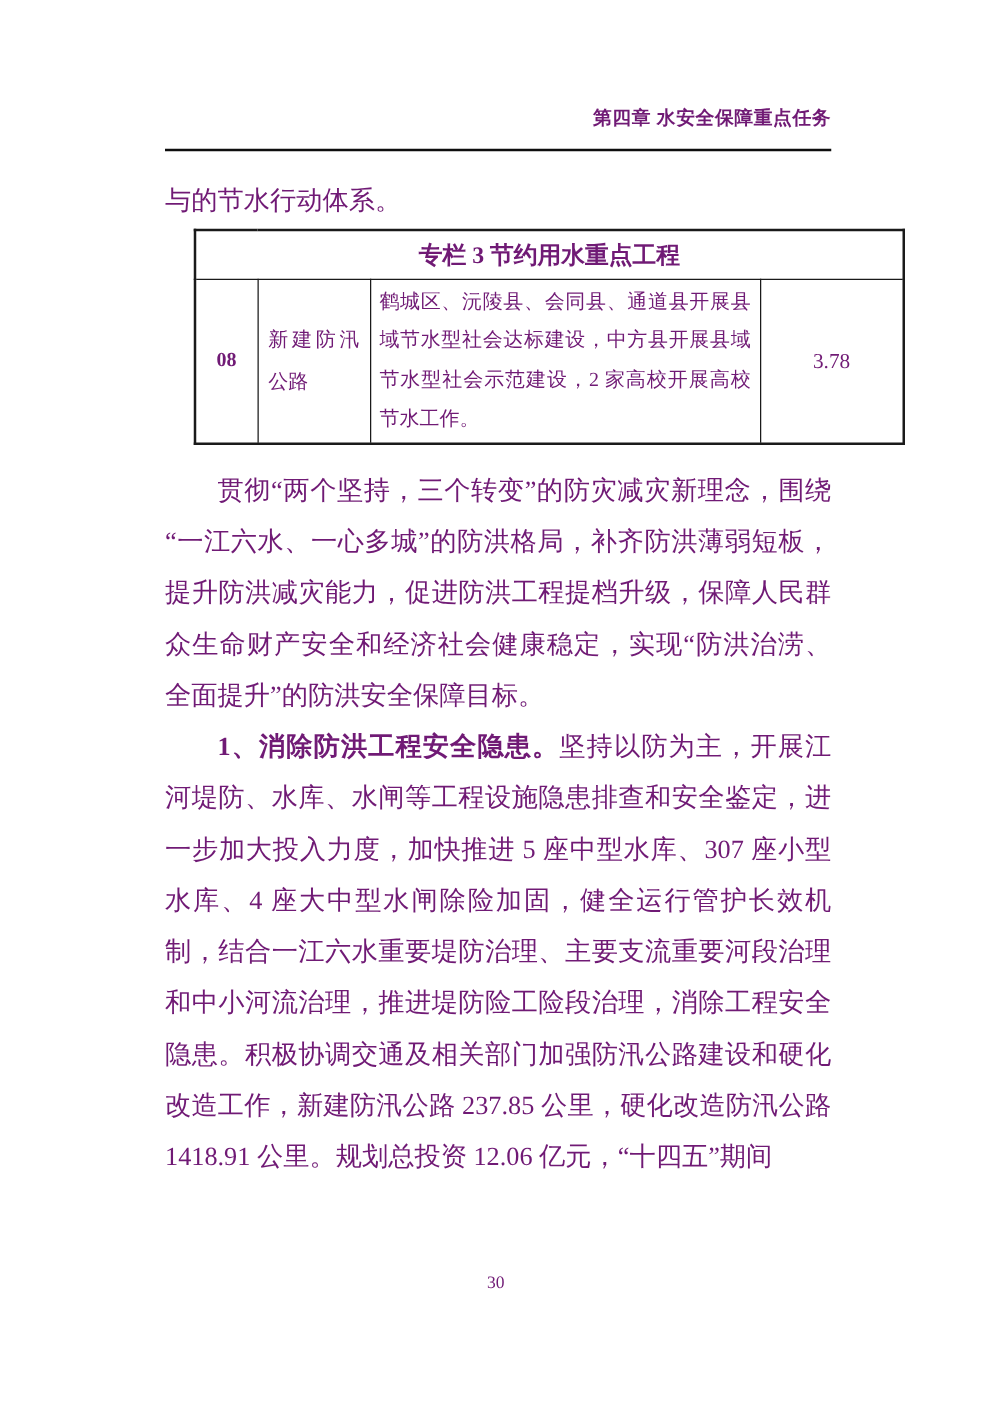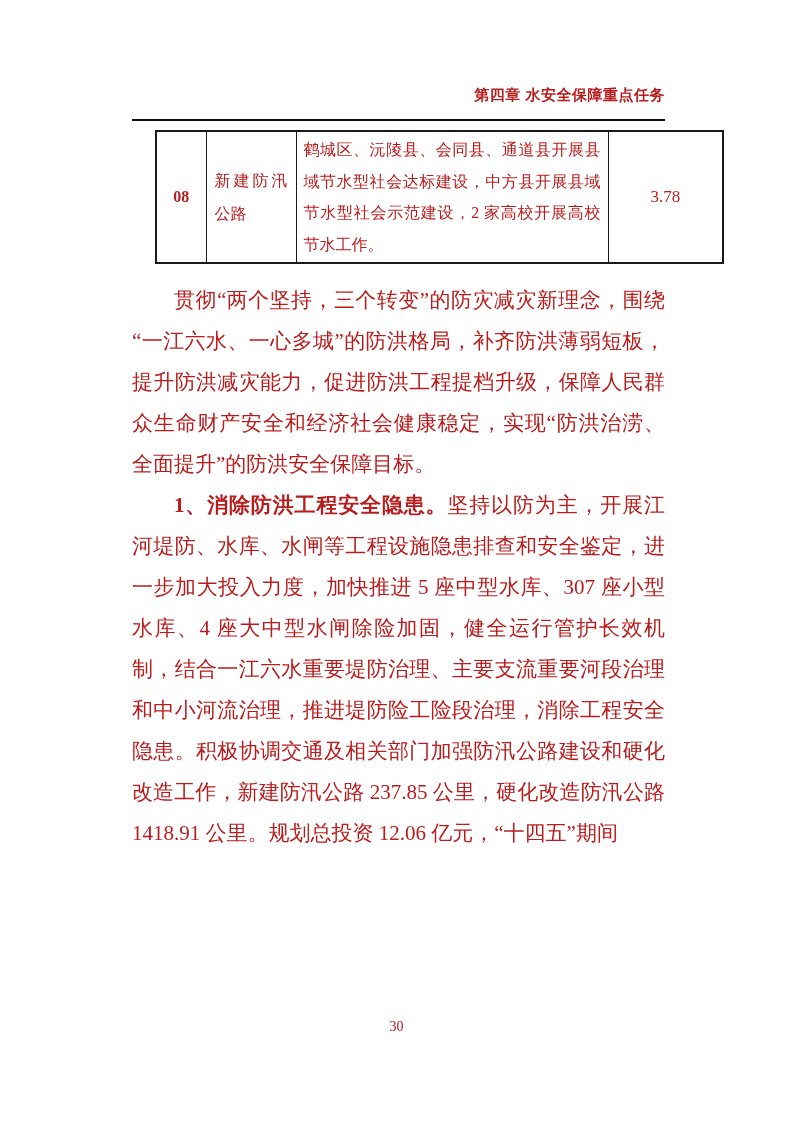--- a/index.html
+++ b/index.html
@@ -4,21 +4,21 @@
 <style>
   html, body { margin: 0; padding: 0; background: #ffffff; }
   .page {
     position: relative;
     width: 729px;
     height: 1122px;
     margin: 0 auto;
     background: #ffffff;
     box-sizing: border-box;
     padding: 86px 96px 0 100px;
-    color: #b91c1c;
+    color: #701a75;
     font-family: "Liberation Serif", serif;
     overflow: hidden;
   }
   .running-header {
     text-align: right;
     font-family: "Liberation Sans", sans-serif;
     font-weight: bold;
     font-size: 15px;
     line-height: 18px;
     letter-spacing: 0.5px;
@@ -113,29 +113,33 @@
 </head>
 <body>
 
 <div class="page">
 
   <div class="running-header">
     <span>第四章 水安全保障重点任务</span>
   </div>
   <div class="header-rule"></div>
 
+  <p class="continued-line">与的节水行动体系。</p>
 
   <table class="doc-table">
     <colgroup>
       <col style="width:50px">
       <col style="width:90px">
       <col style="width:312px">
       <col style="width:115px">
     </colgroup>
     <tbody>
+      <tr>
+        <td class="t-title" colspan="4">专栏 3 节约用水重点工程</td>
+      </tr>
       <tr class="t-row">
         <td class="cell-no">08</td>
         <td class="cell-name">新建防汛公路</td>
         <td class="cell-content">鹤城区、沅陵县、会同县、通道县开展县域节水型社会达标建设，中方县开展县域节水型社会示范建设，2 家高校开展高校节水工作。</td>
         <td class="cell-invest">3.78</td>
       </tr>
     </tbody>
   </table>
 
 

